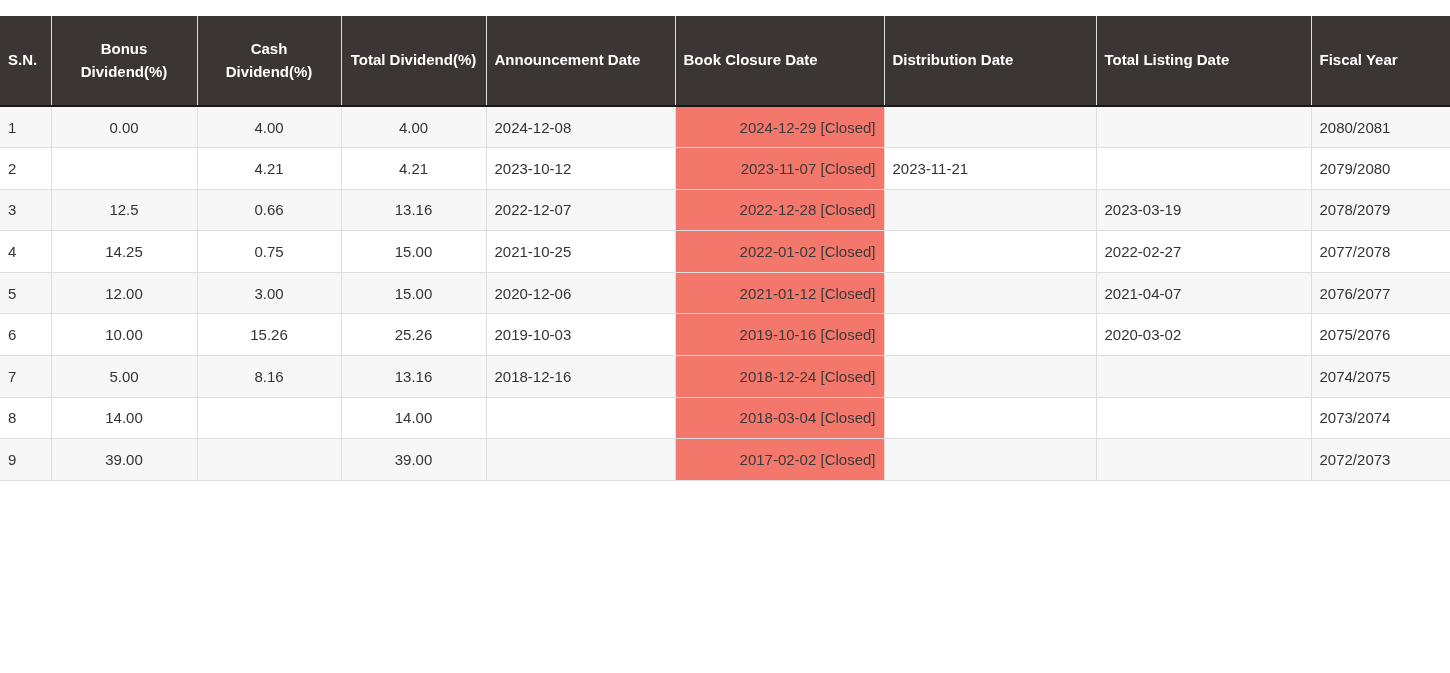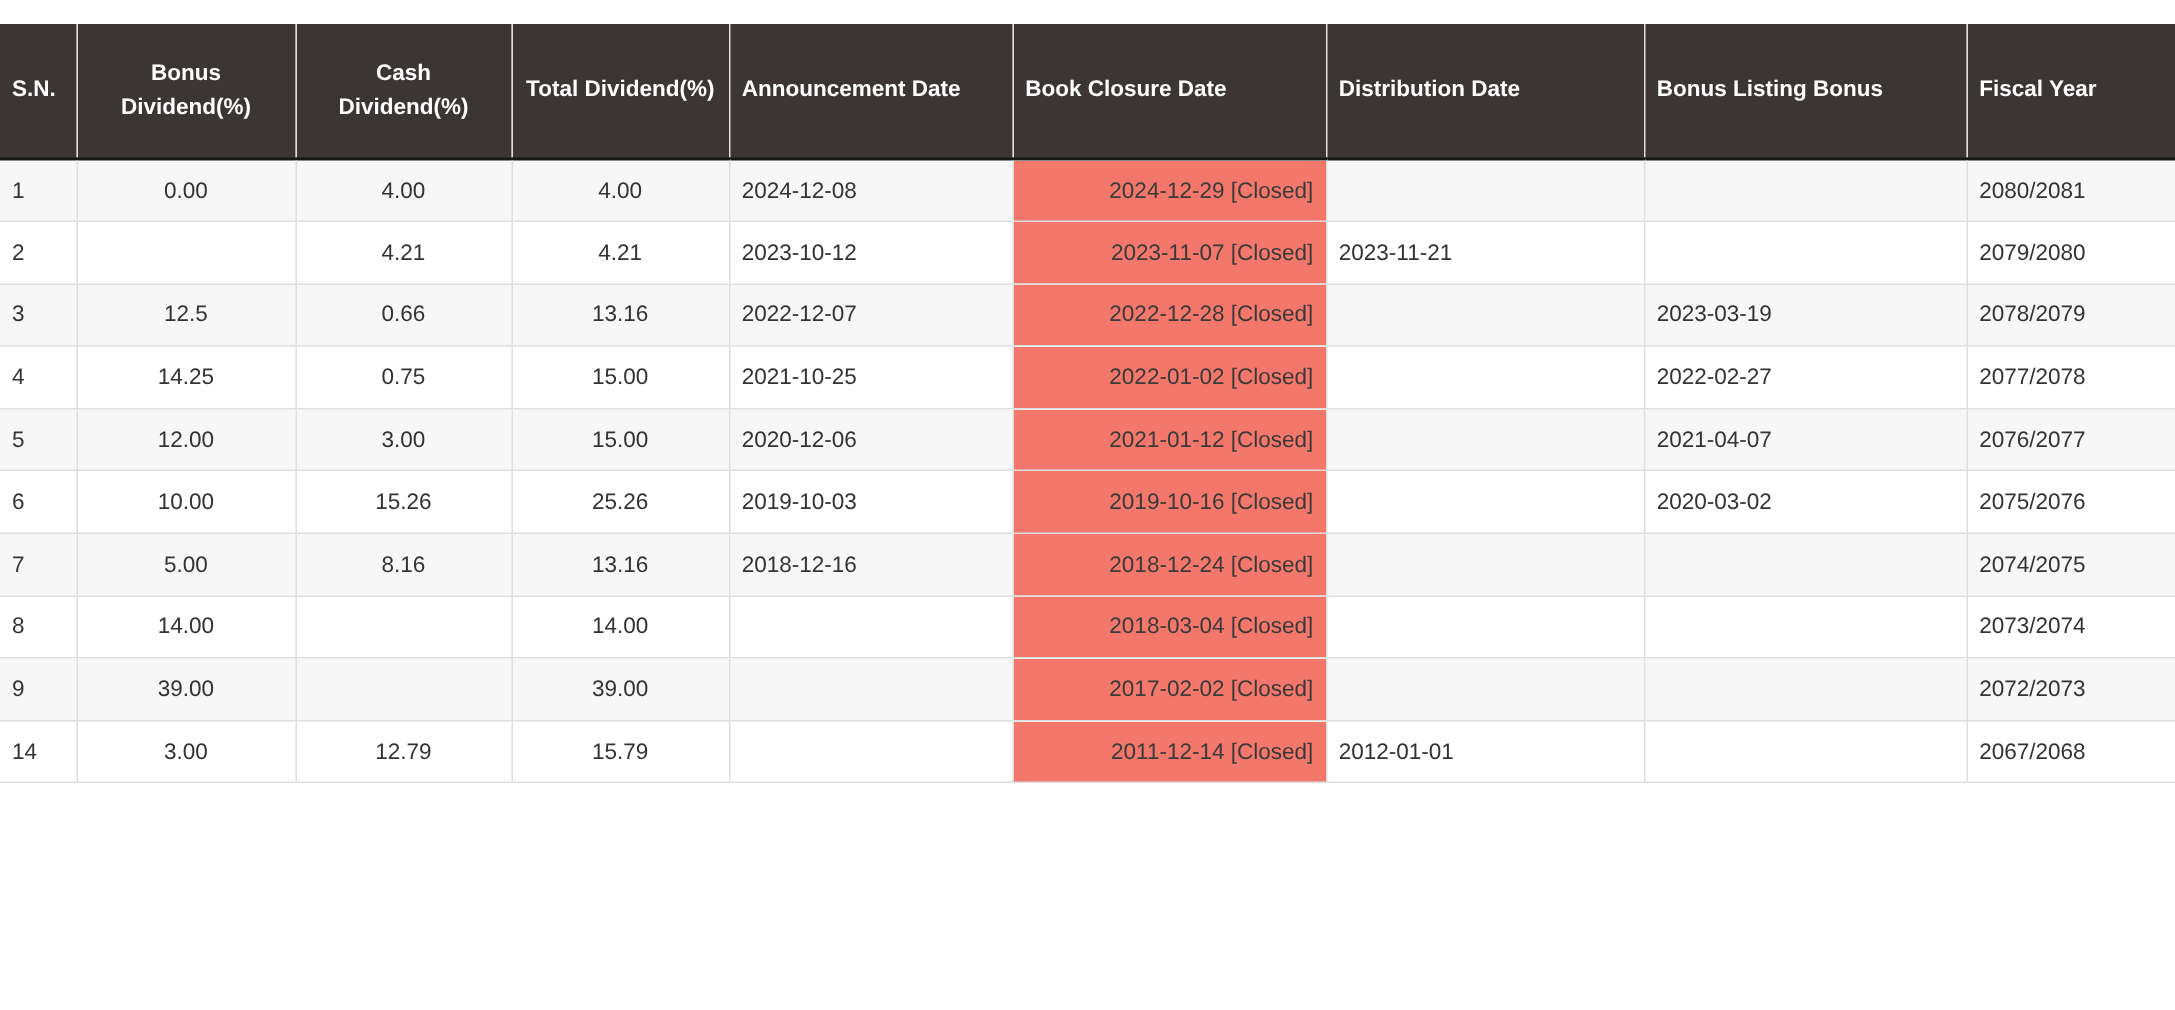--- a/index.html
+++ b/index.html
@@ -88,21 +88,21 @@
     </colgroup>
     <thead>
       <tr id="header-row">
           <th class="align-left">S.N.</th>
           <th class="align-center">Bonus Dividend(%)</th>
           <th class="align-center">Cash Dividend(%)</th>
           <th class="align-center">Total Dividend(%)</th>
           <th class="align-left">Announcement Date</th>
           <th class="align-left">Book Closure Date</th>
           <th class="align-left">Distribution Date</th>
-          <th class="align-left">Bonus Listing Bonus</th>
+          <th class="align-left">Total Listing Date</th>
           <th class="align-left">Fiscal Year</th>
         </tr>
     </thead>
     <tbody id="table-body">
         <tr>
           <td class="align-left">1</td>
           <td class="align-center">0.00</td>
           <td class="align-center">4.00</td>
           <td class="align-center">4.00</td>
           <td class="align-left">2024-12-08</td>
@@ -192,26 +192,15 @@
           <td class="align-left">9</td>
           <td class="align-center">39.00</td>
           <td class="align-center"></td>
           <td class="align-center">39.00</td>
           <td class="align-left"></td>
           <td class="align-left closed-cell">2017-02-02 [Closed]</td>
           <td class="align-left"></td>
           <td class="align-left"></td>
           <td class="align-left">2072/2073</td>
         </tr>
-        <tr>
-          <td class="align-left">14</td>
-          <td class="align-center">3.00</td>
-          <td class="align-center">12.79</td>
-          <td class="align-center">15.79</td>
-          <td class="align-left"></td>
-          <td class="align-left closed-cell">2011-12-14 [Closed]</td>
-          <td class="align-left">2012-01-01</td>
-          <td class="align-left"></td>
-          <td class="align-left">2067/2068</td>
-        </tr>
       </tbody>
   </table>
 </div>
 
 </body></html>

